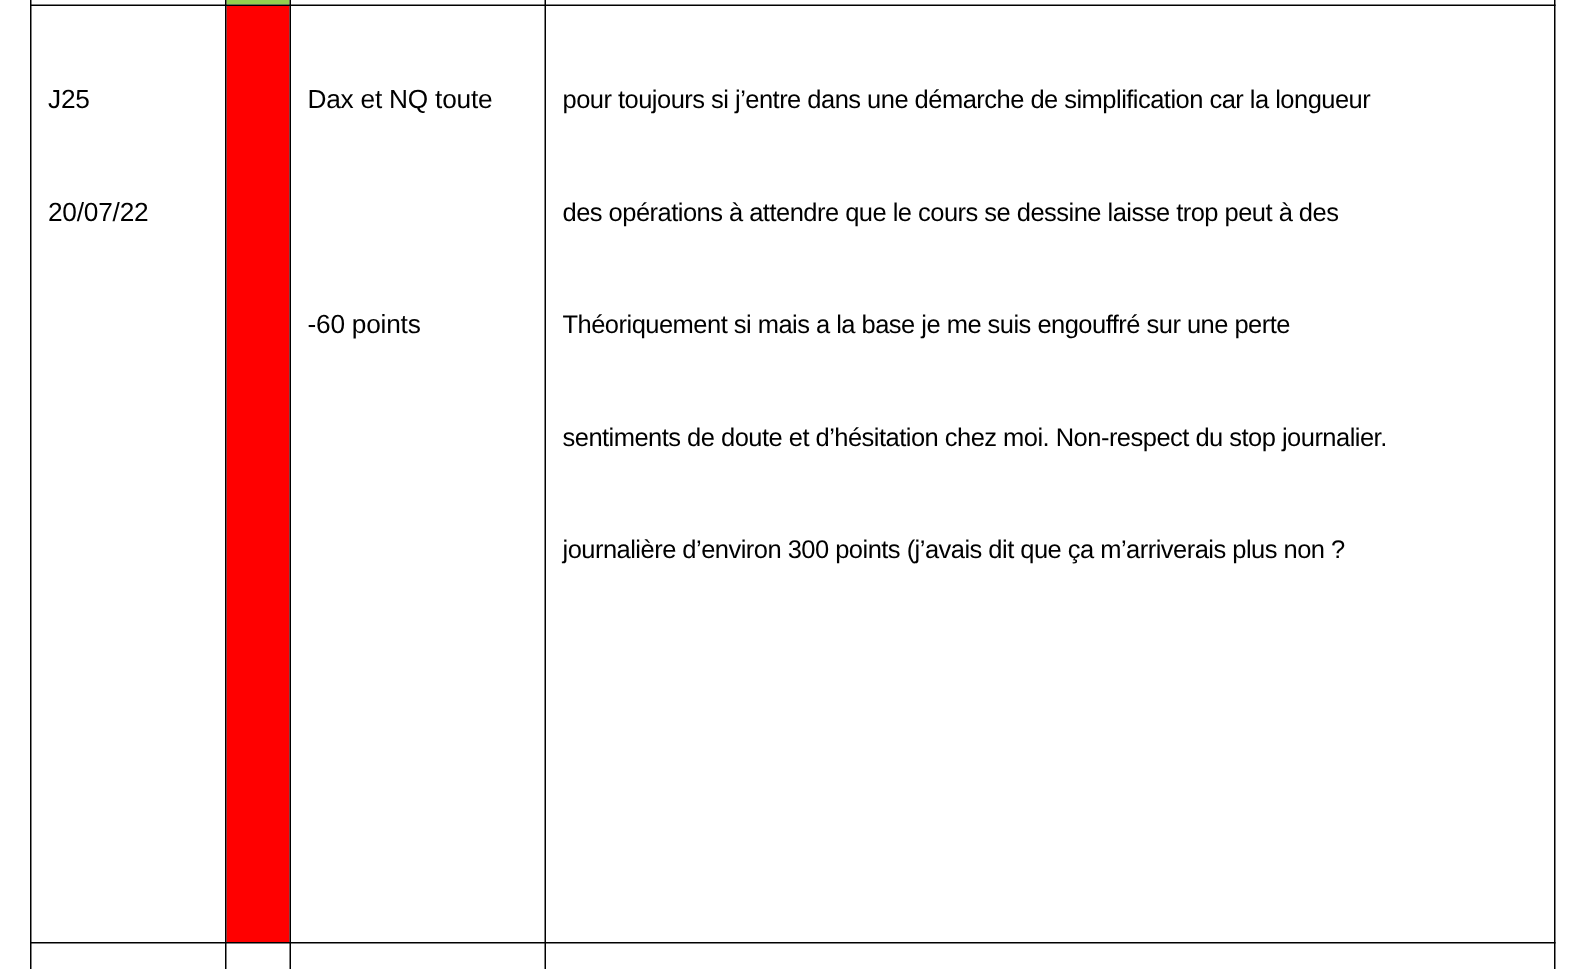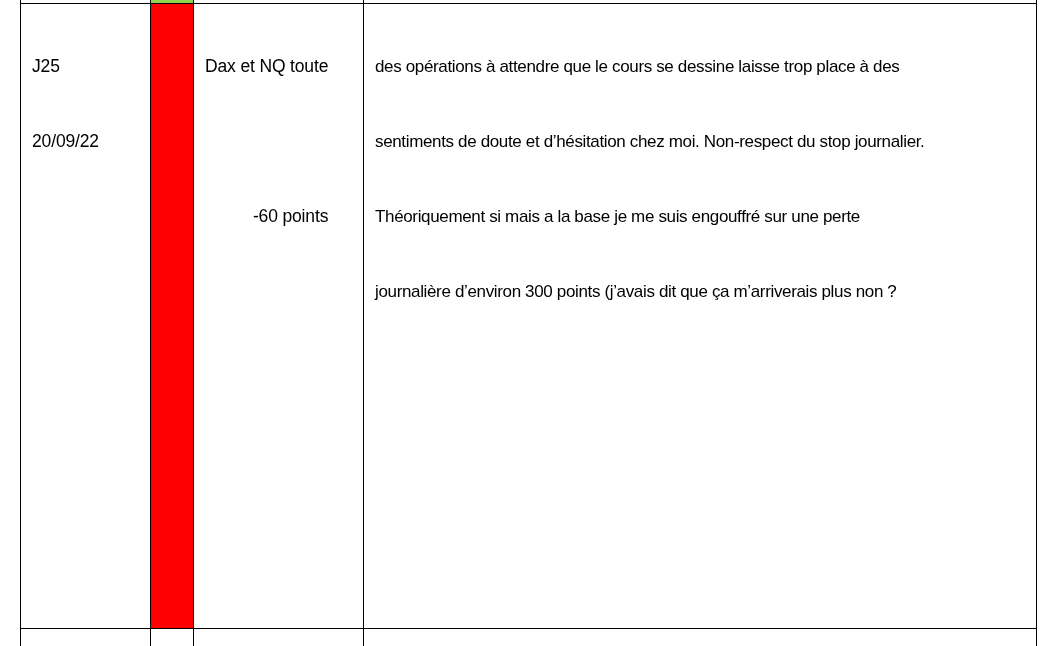--- a/index.html
+++ b/index.html
@@ -5,21 +5,21 @@
     html, body { margin: 0; padding: 0; background: #ffffff; }
     body { width: 1051px; height: 646px; overflow: hidden; position: relative;
            font-family: "Liberation Sans", "DejaVu Sans", sans-serif; color: #000; }
     .doc { position: absolute; left: 0; top: 0; width: 872px; height: 646px; padding-left: 17px; }
     .hline { position: absolute; height: 1px; background: #000; }
     .vline { position: absolute; width: 1px; background: #000; }
     .prev-green { position: absolute; left: 151px; top: 0; width: 42px; height: 3px; background: #92D050; }
     .red-cell { position: absolute; left: 151px; top: 4px; width: 42px; height: 624px; background: #FF0000; }
     .cell-text { position: absolute; font-size: 17.5px; line-height: 25px; white-space: pre; letter-spacing: -0.15px; }
     .col1 { left: 32px; top: 4px; }
-    .col3 { left: 205px; top: 4px; text-align: right; }
+    .col3 { left: 205px; top: 4px; }
     .col4 { left: 375px; top: 4px; font-size: 17px; letter-spacing: -0.35px; }
     .line { display: block; height: 25px; }
   </style>
 </head>
 <body>
 
 <div class="doc">
 
   <div class="prev-green" style="background: rgb(146, 208, 80);"></div>
 
@@ -29,34 +29,35 @@
   <div class="hline" style="left:20px; top:628px; width:1017px;"></div>
 
   <div class="vline" style="left:20px; top:0; height:646px;"></div>
   <div class="vline" style="left:150px; top:0; height:646px;"></div>
   <div class="vline" style="left:193px; top:0; height:646px;"></div>
   <div class="vline" style="left:363px; top:0; height:646px;"></div>
   <div class="vline" style="left:1036px; top:0; height:646px;"></div>
 
   <div class="cell-text col1">
     <span class="line">J25</span>
-    <span class="line">20/09/22</span>
+    <span class="line">20/07/22</span>
   </div>
 
   <div class="cell-text col3">
     <span class="line">Dax et NQ toute</span>
     <span class="line"></span>
     <span class="line">-60 points</span>
     <span class="line"></span>
   </div>
 
   <div class="cell-text col4">
-    <span class="line">des opérations à attendre que le cours se dessine laisse trop place à des</span>
+    <span class="line">pour toujours si j’entre dans une démarche de simplification car la longueur</span>
+    <span class="line">des opérations à attendre que le cours se dessine laisse trop peut à des</span>
+    <span class="line">Théoriquement si mais a la base je me suis engouffré sur une perte</span>
     <span class="line">sentiments de doute et d’hésitation chez moi. Non-respect du stop journalier.</span>
-    <span class="line">Théoriquement si mais a la base je me suis engouffré sur une perte</span>
     <span class="line">journalière d’environ 300 points (j’avais dit que ça m’arriverais plus non ?</span>
     
     
     
     
     
     
     
     
     

